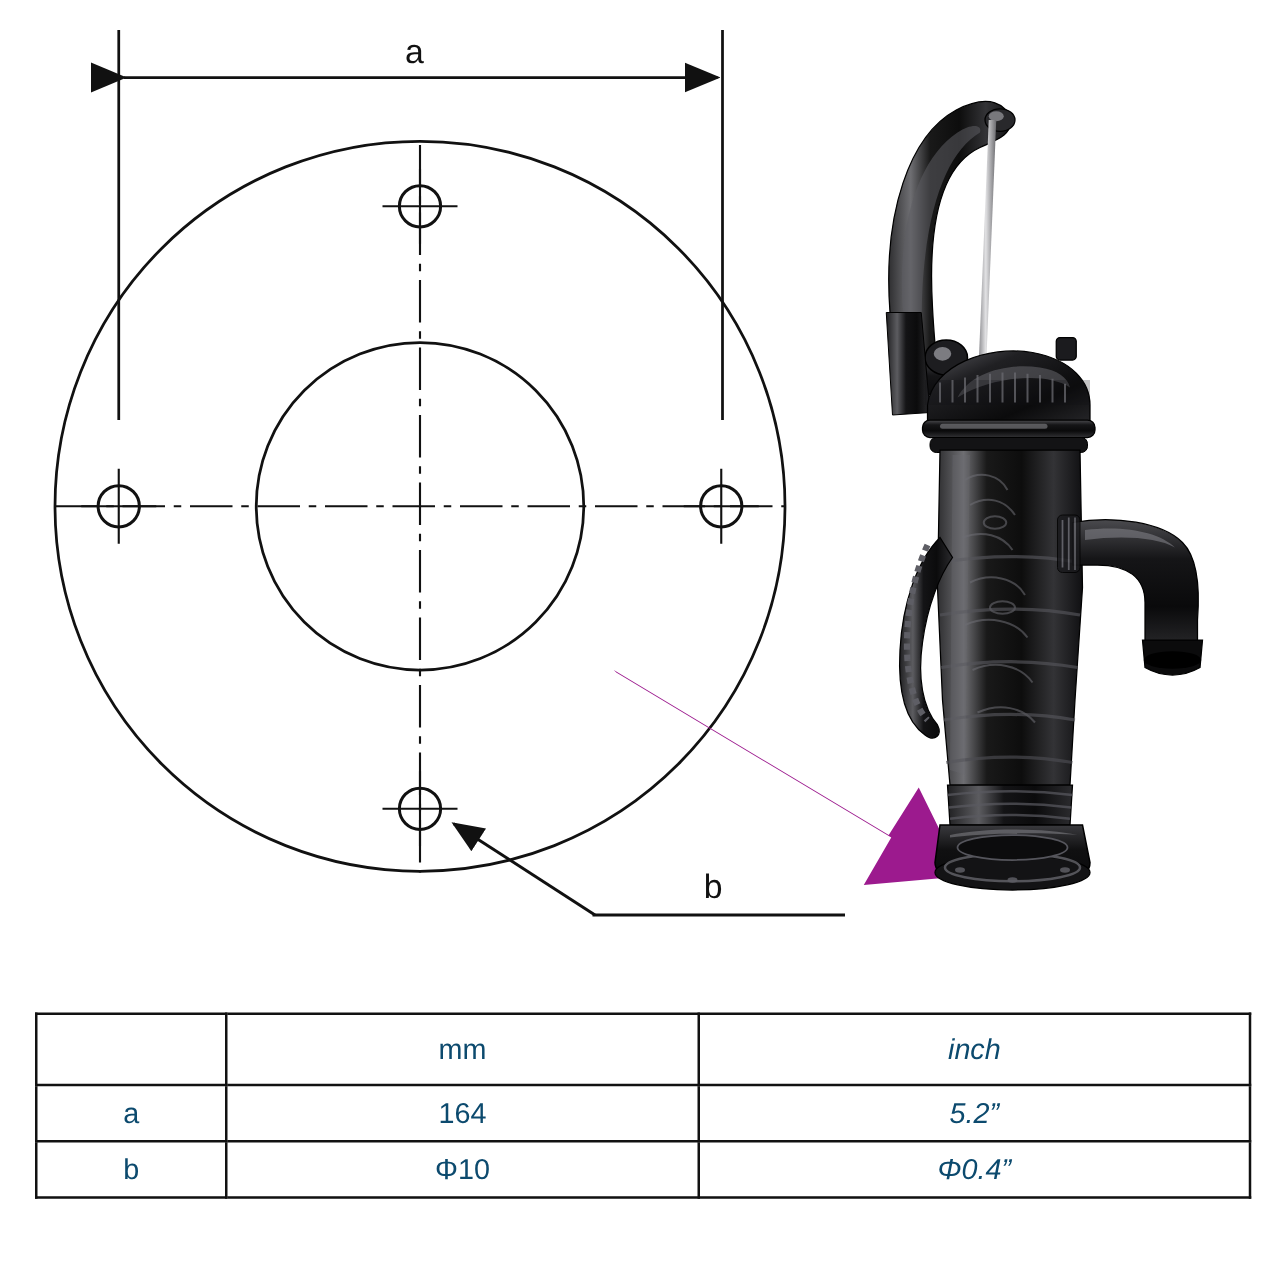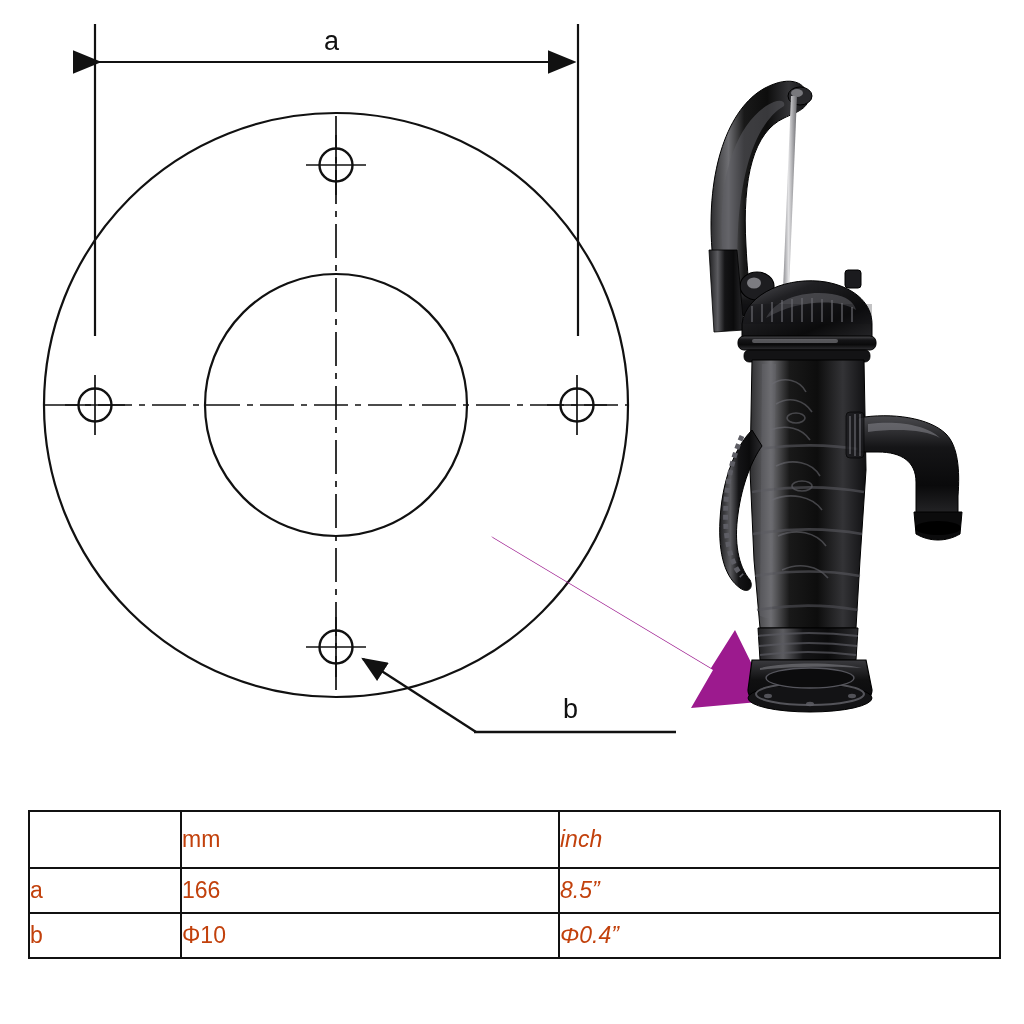--- a/index.html
+++ b/index.html
@@ -35,25 +35,25 @@
     left: 28px;
     top: 810px;
     width: 965px;
     height: 142px;
     border-collapse: collapse;
     table-layout: fixed;
     background: #ffffff;
   }
   #spec-table td {
     border: 2px solid #111111;
-    text-align: left;
+    text-align: center;
     vertical-align: middle;
     font-family: "Liberation Sans", sans-serif;
     font-size: 23px;
-    color: #c2410c;
+    color: #0c4a6e;
     padding: 0;
   }
   #spec-table .c-label { width: 150px; }
   #spec-table .c-mm    { width: 376px; }
   #spec-table .c-inch  { width: 439px; font-style: italic; }
   #spec-table tr.row-head td { height: 55px; }
   #spec-table tr.row-body td { height: 43px; }
   #spec-table td.blank { border-top-color: #111111; }
 
   
@@ -296,22 +296,22 @@
 
   <table id="spec-table">
     <tbody>
       <tr class="row-head">
         <td class="c-label blank"></td>
         <td class="c-mm">mm</td>
         <td class="c-inch">inch</td>
       </tr>
       <tr class="row-body">
         <td class="c-label">a</td>
-        <td class="c-mm">166</td>
-        <td class="c-inch">8.5”</td>
+        <td class="c-mm">164</td>
+        <td class="c-inch">5.2”</td>
       </tr>
       <tr class="row-body">
         <td class="c-label">b</td>
         <td class="c-mm">Φ10</td>
         <td class="c-inch">Φ0.4”</td>
       </tr>
     </tbody>
   </table>
 
 </div>

